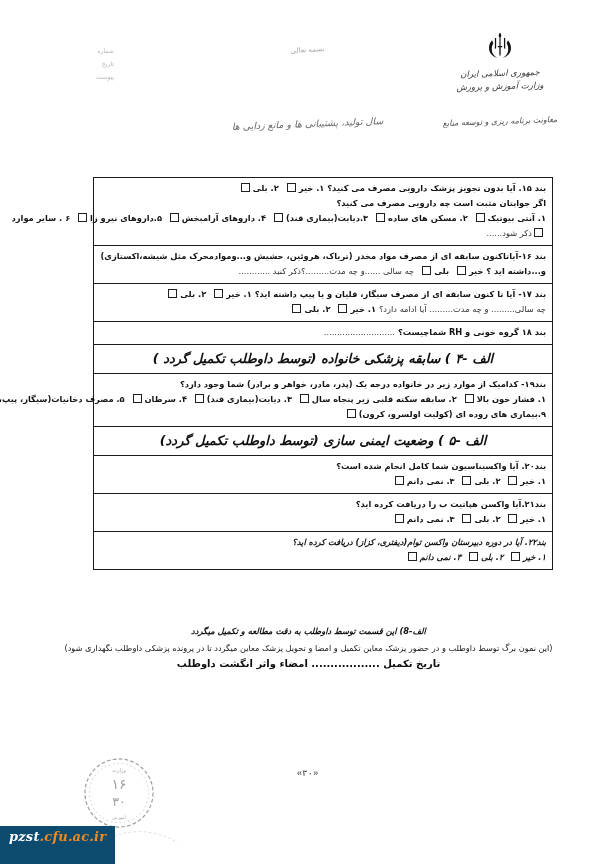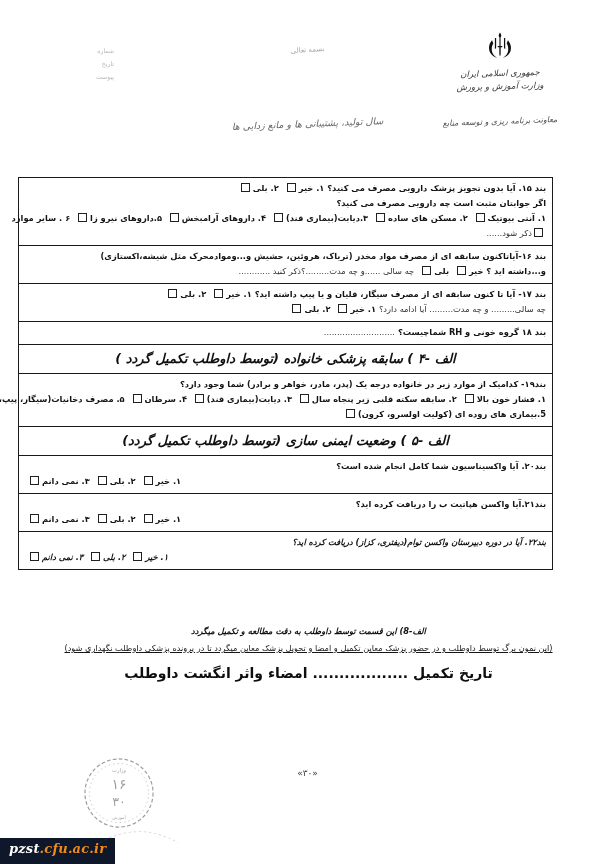--- a/index.html
+++ b/index.html
@@ -106,42 +106,42 @@
     white-space: nowrap;
     transform: rotate(-2deg);
     opacity: .9;
   }
 
   
   .form-table {
     position: absolute;
     top: 177px;
     right: 62px;
-    width: 535px;
+    width: 460px;
     border: 1.3px solid #1a1a1a;
     box-sizing: border-box;
     direction: rtl;
   }
   .row {
     border-bottom: 1.3px solid #1a1a1a;
     padding: 3px 6px 4px 6px;
     box-sizing: border-box;
   }
   .row:last-child { border-bottom: none; font-style: italic; }
 
   .q-line {
     font-size: 8.3px;
     line-height: 15px;
     color: #141414;
     text-align: right;
     white-space: nowrap;
     font-weight: bold;
     letter-spacing: -0.05px;
   }
-  .q-line.center { text-align: left; }
+  .q-line.center { text-align: right; }
 
   .opt {
     display: inline-block;
     white-space: nowrap;
     margin-left: 3px;
   }
   .cb {
     display: inline-block;
     width: 7px;
     height: 7px;
@@ -182,26 +182,25 @@
     font-weight: bold;
     font-style: italic;
     white-space: nowrap;
     color: #101010;
   }
   .alef6-note {
     font-size: 8.2px;
     margin-top: 7px;
     white-space: nowrap;
     color: #161616;
-    text-decoration: underline;
   }
   .alef6-sign {
-    font-size: 14px;
+    font-size: 10px;
     font-weight: bold;
-    margin-top: 12px;
+    margin-top: 5px;
     white-space: nowrap;
     color: #0e0e0e;
     letter-spacing: .2px;
   }
 
   
   .stamp {
     position: absolute;
     left: 82px;
     top: 756px;
@@ -211,34 +210,35 @@
   }
 
   .page-number {
     position: absolute;
     left: 0; right: 0;
     top: 768px;
     text-align: center;
     font-size: 9px;
     color: #3b3b3b;
     letter-spacing: 1px;
+    font-family: Liberation Mono, monospace;
   }
 
   
   .watermark {
     position: absolute;
     left: 0;
     bottom: 0;
-    background: #0f172a;
+    background: #0c4a6e;
     color: #ffffff;
     font-family: "DejaVu Serif", "Liberation Serif", serif;
     font-style: italic;
     font-weight: bold;
     font-size: 13px;
-    padding: 3px 9px 8px 9px;
+    padding: 3px 9px 20px 9px;
     letter-spacing: .2px;
     direction: ltr;
   }
   .watermark .accent { color: #f08a1e; }
 
   .wm-ghost {
     position: absolute;
     left: 96px;
     bottom: 18px;
     width: 86px;
@@ -340,21 +340,21 @@
     <div class="row">
       <div class="q-line">بند۱۹- کدامیک از موارد زیر در خانواده درجه یک (پدر، مادر، خواهر و برادر) شما وجود دارد؟</div>
       <div class="q-line">
         <span class="opt"><span>۱. فشار خون بالا</span><span class="cb"></span></span>
         <span class="opt"><span>۲. سابقه سکته قلبی زیر پنجاه سال</span><span class="cb"></span></span>
         <span class="opt"><span>۳. دیابت(بیماری قند)</span><span class="cb"></span></span>
         <span class="opt"><span>۴. سرطان</span><span class="cb"></span></span>
         <span class="opt"><span>۵. مصرف دخانیات(سیگار، پیپ، قلیان)</span></span>
       </div>
       <div class="q-line">
-        <span class="opt"><span>5.بیماری های روده ای (کولیت اولسرو، کرون)</span><span class="cb"></span></span>
+        <span class="opt"><span>۹.بیماری های روده ای (کولیت اولسرو، کرون)</span><span class="cb"></span></span>
       </div>
     </div>
 
     <div class="row">
       <div class="section-band">الف -۵ ) وضعیت ایمنی سازی (توسط داوطلب تکمیل گردد)</div>
     </div>
 
     <div class="row">
       <div class="q-line">بند۲۰. آیا واکسیناسیون شما کامل انجام شده است؟</div>
       <div class="q-line center">

